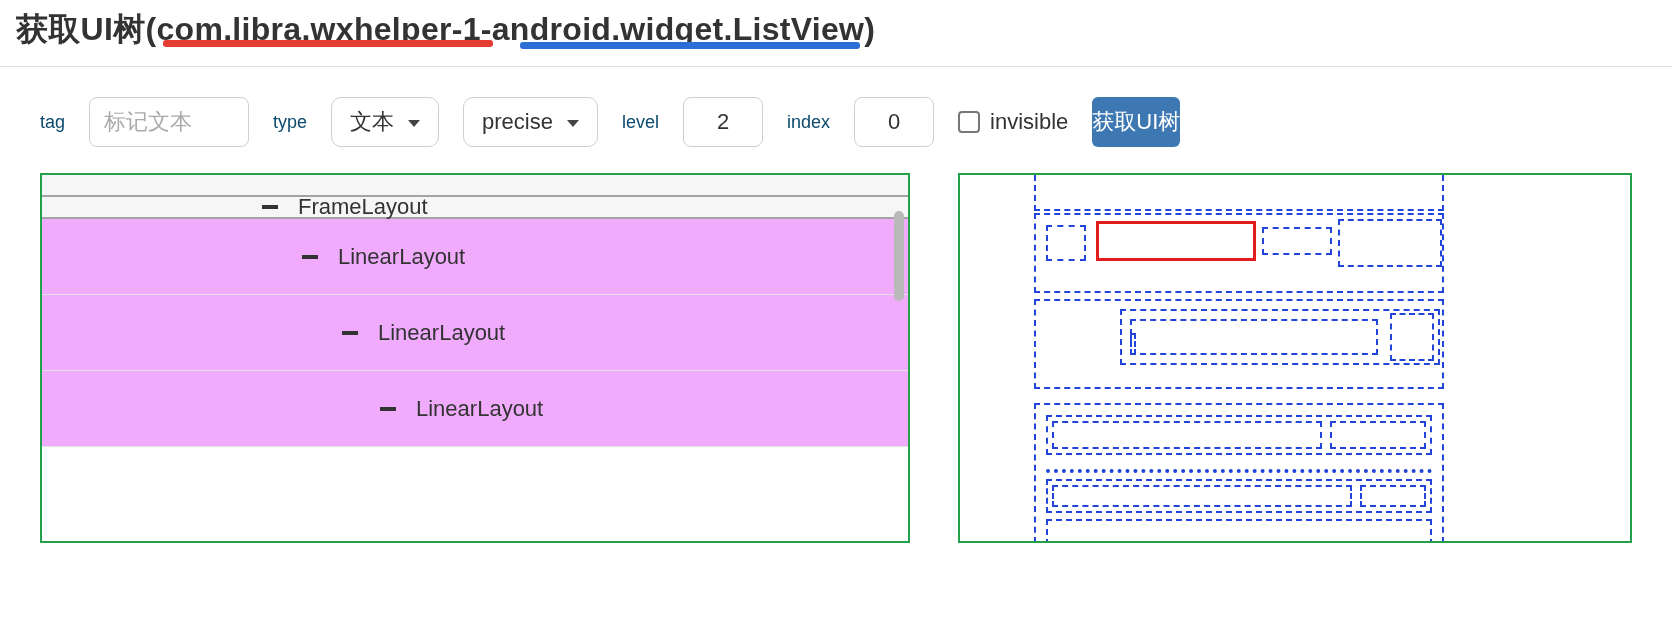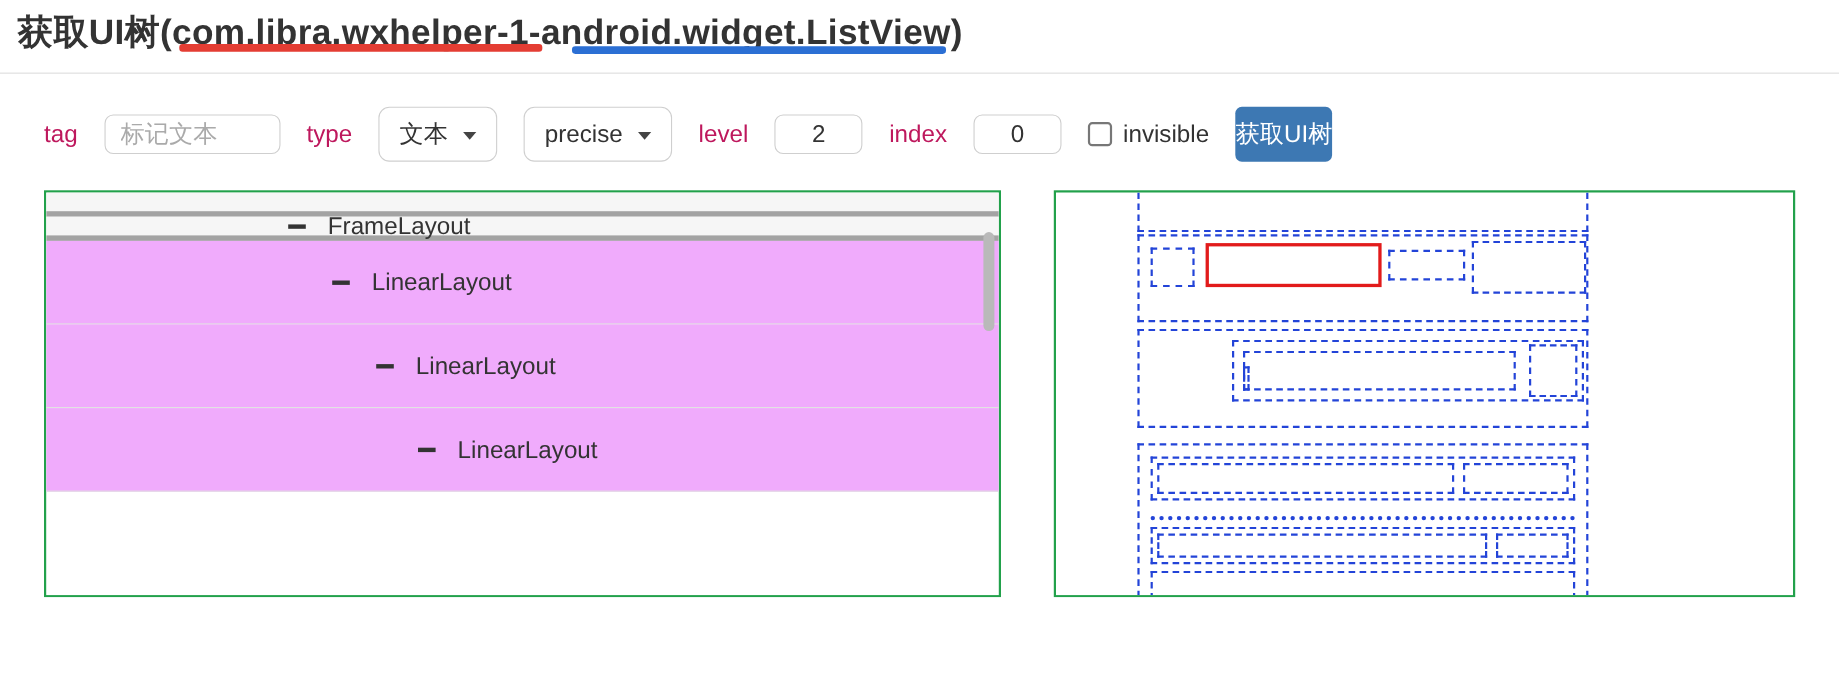--- a/index.html
+++ b/index.html
@@ -2,35 +2,35 @@
 <html><head>
 <meta charset="utf-8">
 <style>
   * { box-sizing: border-box; margin: 0; padding: 0; }
   body { font-family: -apple-system, BlinkMacSystemFont, "Segoe UI", Helvetica, Arial, sans-serif; font-size: 16px; color: #333; background: #fff; }
   .page-title { font-size: 32px; font-weight: 700; padding: 8px 16px 14px 16px; letter-spacing: 0.3px; position: relative; }
   .page-title .underline-red { position: absolute; height: 7px; background: #e43d33; border-radius: 3px; left: 163px; top: 40px; width: 330px; }
   .page-title .underline-blue { position: absolute; height: 7px; background: #2b6fd4; border-radius: 3px; left: 520px; top: 42px; width: 340px; }
   .divider { border: none; border-top: 1px solid #ddd; margin: 0 0 30px 0; }
   .toolbar { display: flex; align-items: center; gap: 24px; padding: 0 40px 26px 40px; flex-wrap: wrap; }
-  .toolbar .label { font-size: 22px; color: #be185d; font-weight: 500; }
-  .text-input { height: 36px; border: 1px solid #cfcfcf; border-radius: 8px; padding: 0 14px; font-size: 22px; color: #333; }
+  .toolbar .label { font-size: 18px; color: #0c4a6e; font-weight: 500; }
+  .text-input { height: 50px; border: 1px solid #cfcfcf; border-radius: 8px; padding: 0 14px; font-size: 22px; color: #333; }
   .text-input::placeholder { color: #aaa; }
   .tag-input { width: 160px; }
   .dropdown { height: 50px; border: 1px solid #cfcfcf; border-radius: 10px; padding: 0 18px; display: inline-flex; align-items: center; gap: 14px; font-size: 22px; color: #333; background: #fff; cursor: pointer; }
   .caret { width: 0; height: 0; border-left: 6px solid transparent; border-right: 6px solid transparent; border-top: 7px solid #444; margin-top: 2px; }
   .num-input { width: 80px; text-align: center; }
   .checkbox-wrap { display: inline-flex; align-items: center; gap: 10px; font-size: 22px; }
   .checkbox { width: 22px; height: 22px; border: 2px solid #777; border-radius: 4px; display: inline-block; }
   .primary-btn { height: 50px; padding: 0 0; background: #3d78b3; color: #fff; border: none; border-radius: 6px; font-size: 22px; cursor: pointer; font-weight: 500; }
   .panels { display: flex; gap: 48px; padding: 0 40px; }
   .tree-panel { flex: 0 0 870px; height: 370px; border: 2px solid #22a14b; position: relative; overflow: hidden; }
   .tree-inner { position: absolute; inset: 0; overflow-y: auto; }
   .tree-row { display: flex; align-items: center; height: 76px; border-bottom: 1px solid #e2e2e2; background: #f0abfc; font-size: 22px; color: #333; }
-  .tree-row:first-child { background: #f6f6f6; height: 22px; border-bottom: 5px solid #a3a3a3; }
+  .tree-row:first-child { background: #f6f6f6; height: 22px; border-bottom: 2px solid #a3a3a3; }
   .tree-toggle { width: 16px; height: 4px; background: #333; margin-right: 20px; display: inline-block; }
   .scrollbar-thumb { position: absolute; right: 4px; top: 36px; width: 10px; height: 90px; background: #b9b9b9; border-radius: 5px; }
   .preview-panel { flex: 1; height: 370px; border: 2px solid #22a14b; position: relative; padding: 0 10px; overflow: hidden; }
   .dwire { position: absolute; border: 2px dashed #2344d8; }
   .solid-red { position: absolute; border: 3px solid #e21b1b; }
   .dotted-line { position: absolute; border-top: 4px dotted #2344d8; height: 0; }
 </style>
 </head>
 <body>
 

